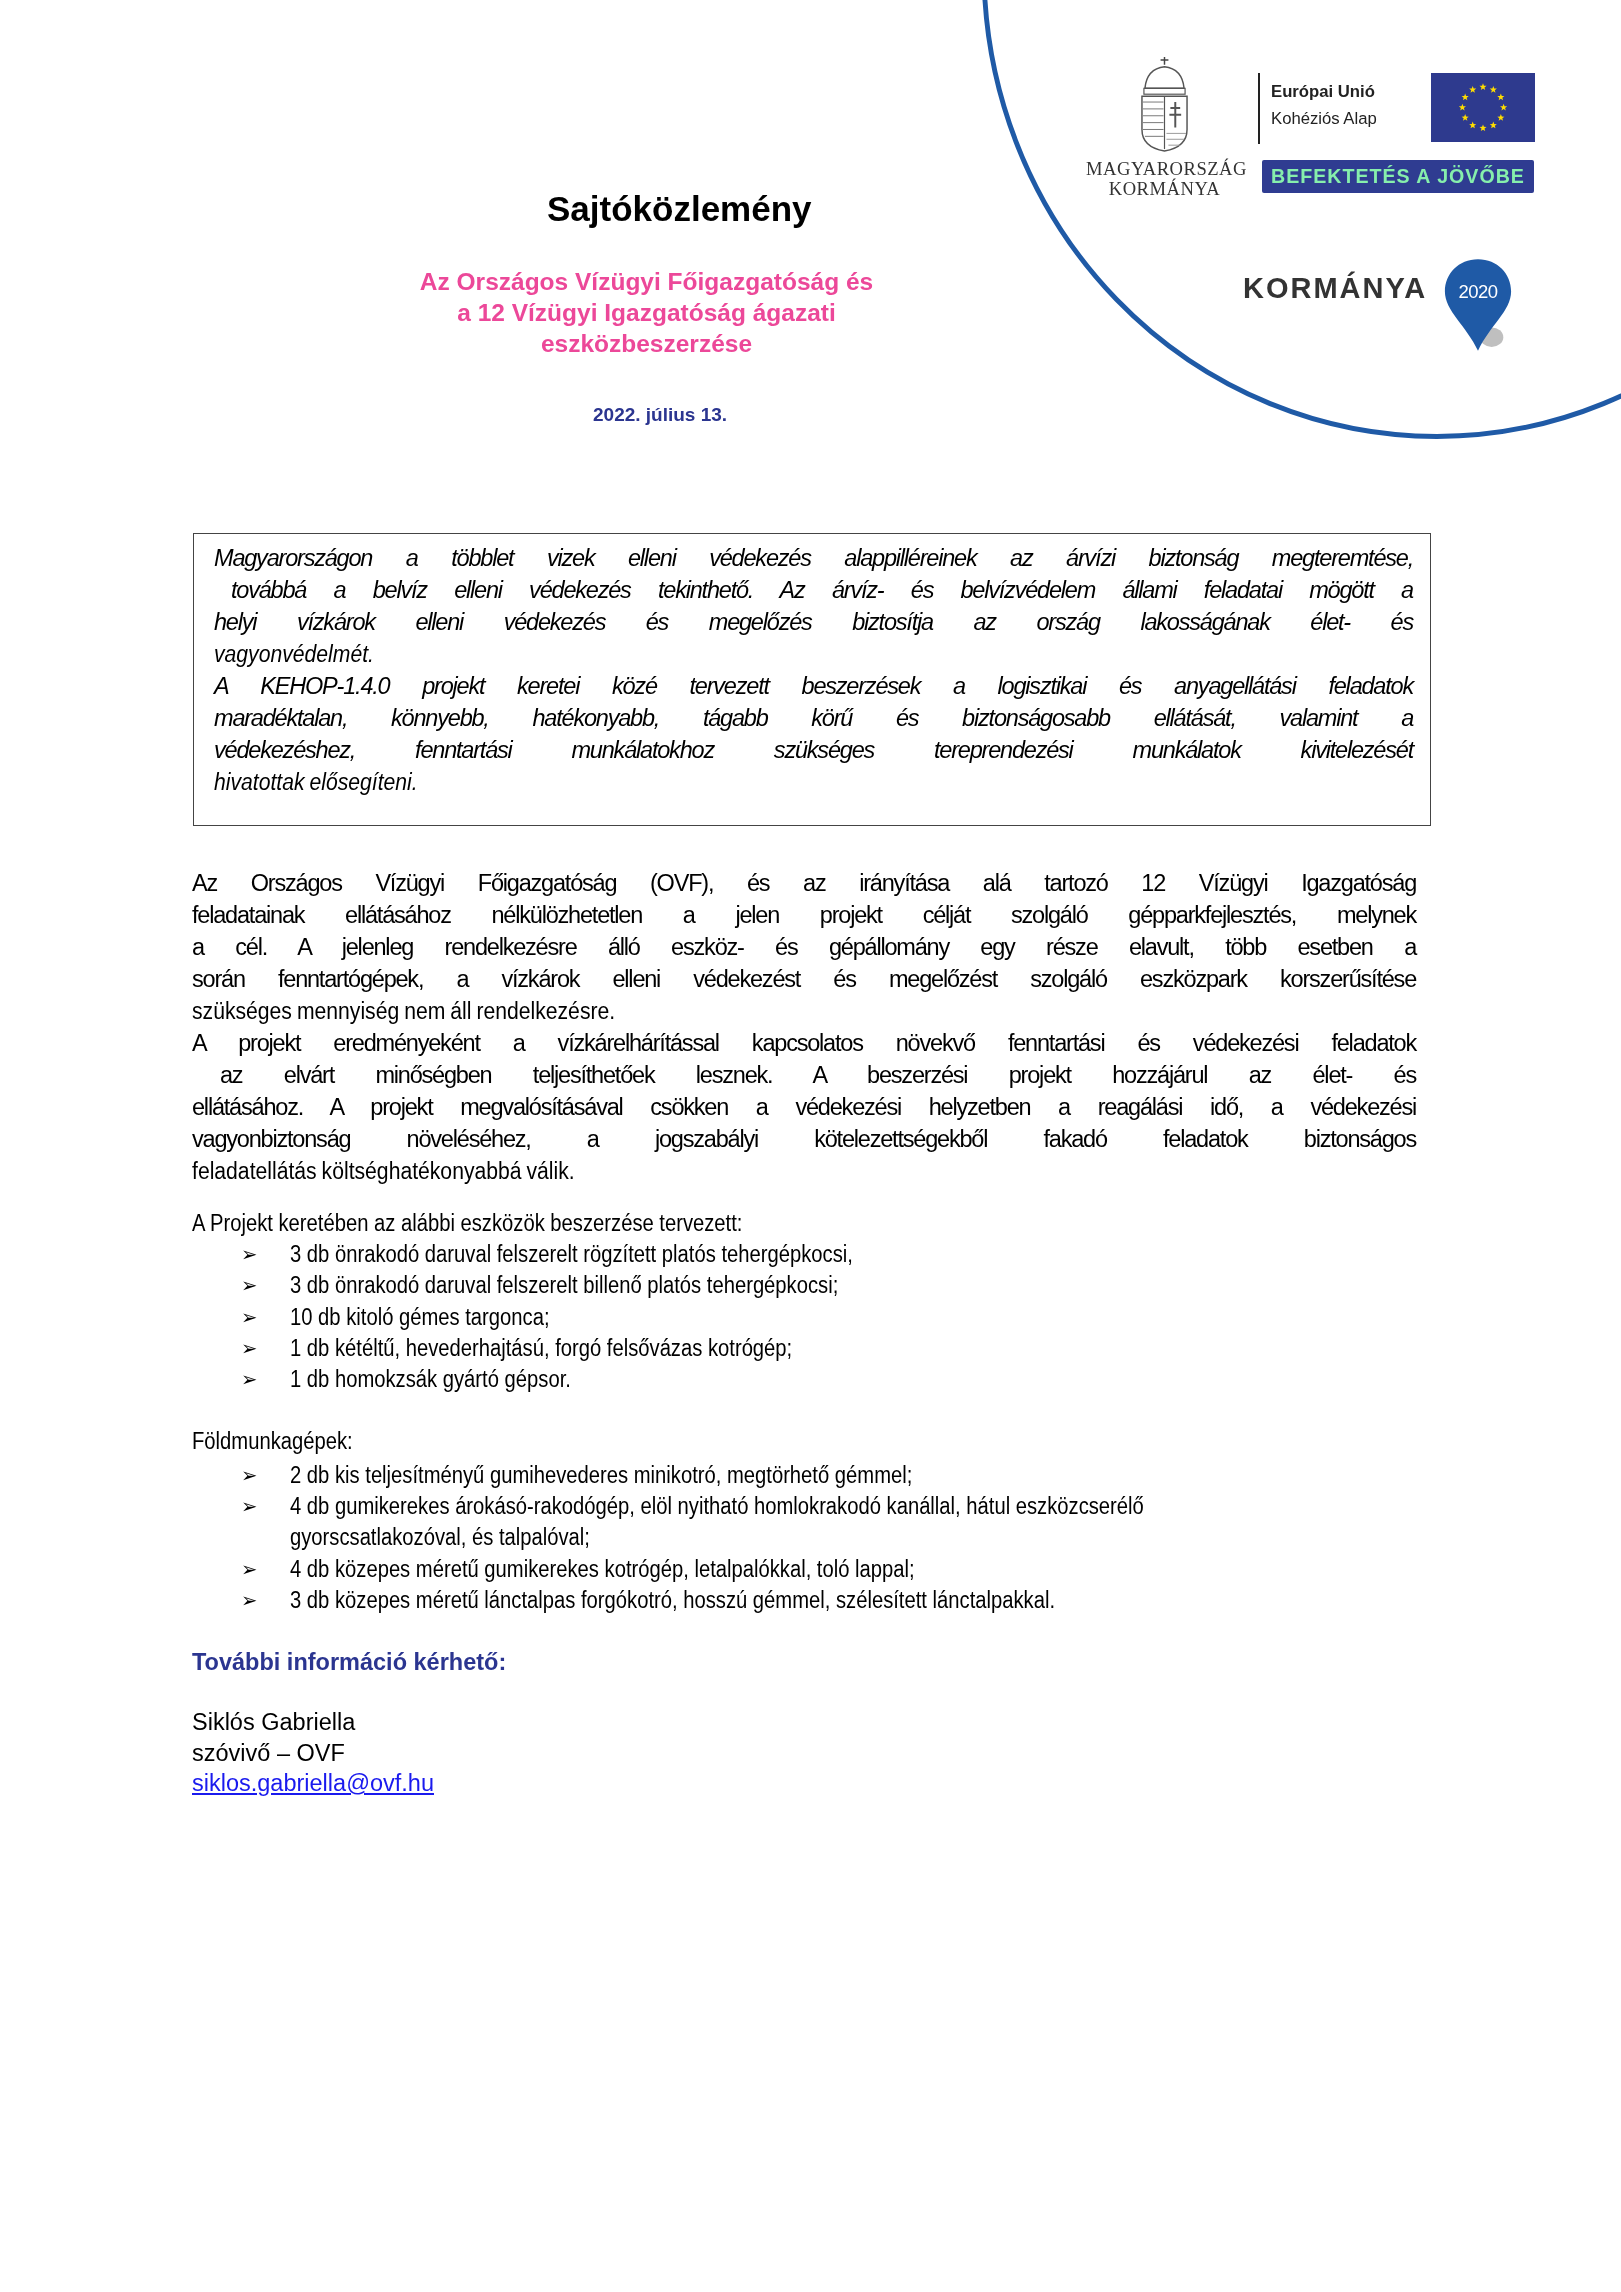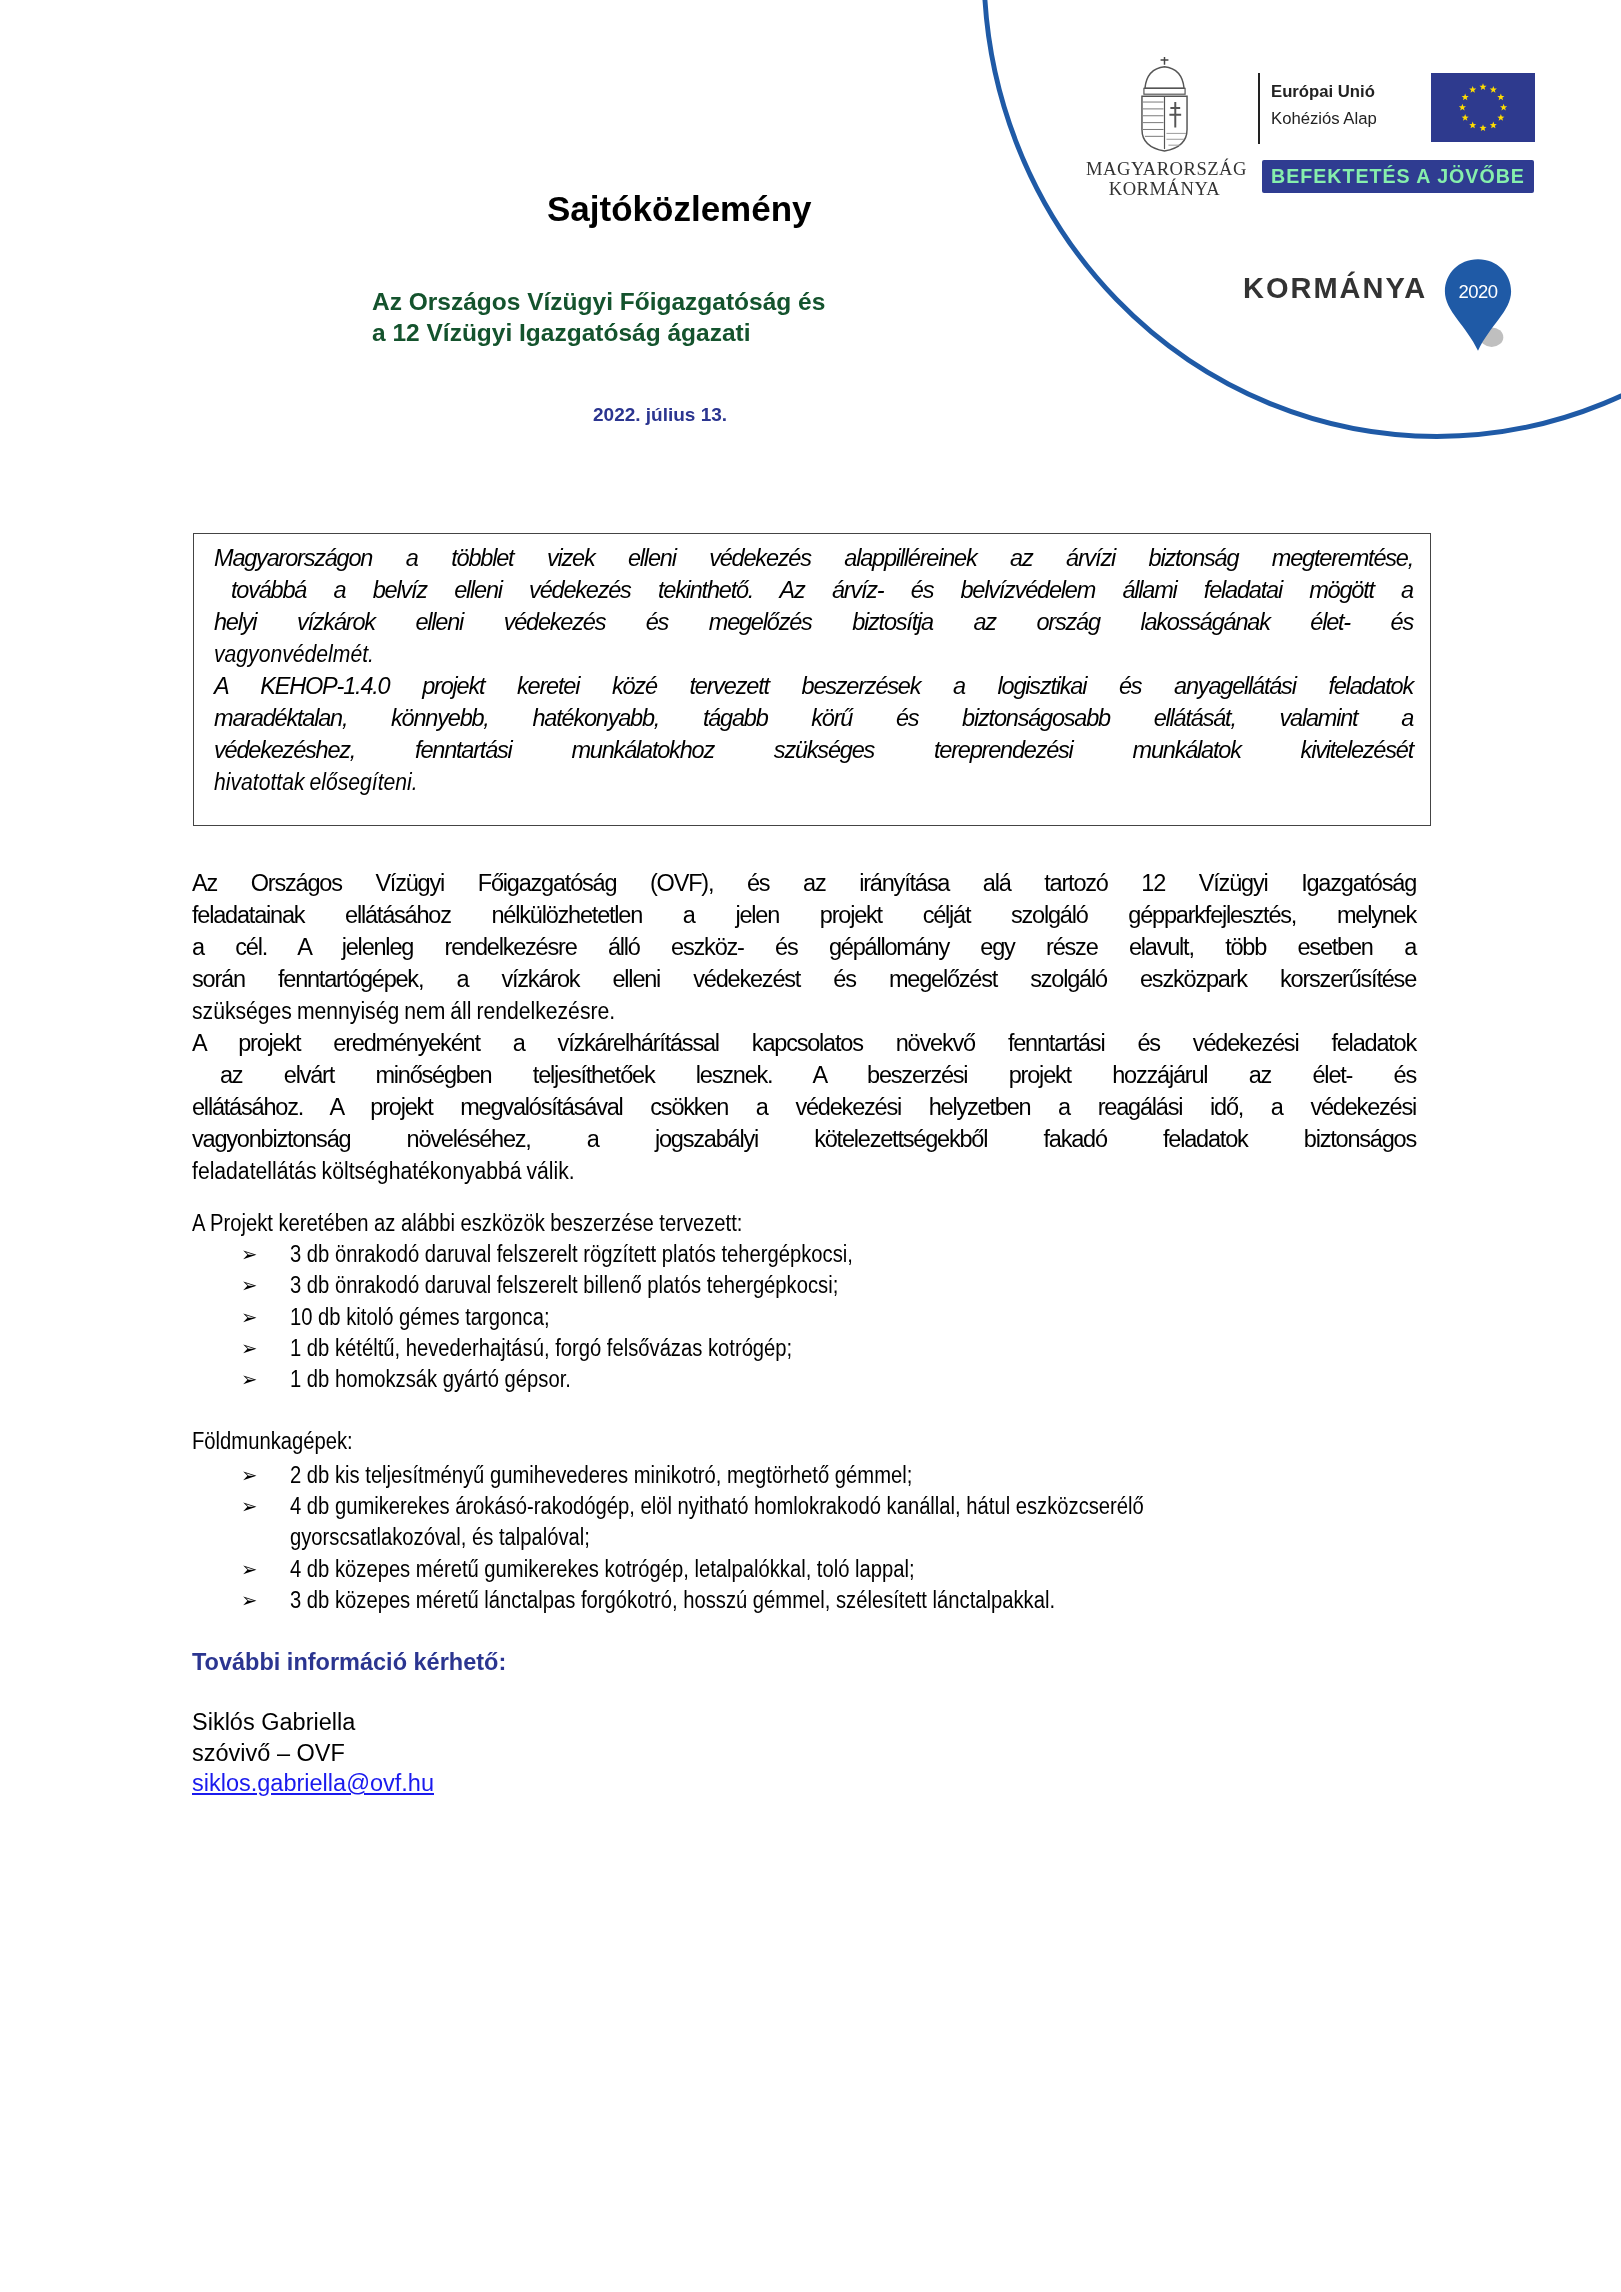--- a/index.html
+++ b/index.html
@@ -1,21 +1,21 @@
 <!DOCTYPE html>
 <html><head>
 <meta charset="utf-8">
 <style>
   html, body { margin:0; padding:0; background:#ffffff; }
   body { width:1621px; height:2293px; position:relative; overflow:hidden; font-family:"Liberation Sans", sans-serif; color:#000; }
   .abs { position:absolute; }
   #arc { position:absolute; left:0; top:0; width:1621px; height:2293px; pointer-events:none; }
 
   .title { left:547px; top:189px; font-size:35px; font-weight:bold; white-space:nowrap; }
-  .subtitle { left:372px; top:286px; width:549px; text-align:left; color:#14532d; font-weight:bold; font-size:24.5px; line-height:31px; }
+  .subtitle { left:372px; top:266px; width:549px; text-align:center; color:#ec4899; font-weight:bold; font-size:24.5px; line-height:31px; }
   .date { left:593px; top:404px; color:#2b3590; font-weight:bold; font-size:19px; white-space:nowrap; }
 
   
   .crest { left:1135px; top:55px; width:59px; width:59px; }
   .gov-text { left:1086px; top:159px; width:157px; text-align:center; font-family:"Liberation Serif", serif; color:#333; font-size:18.6px; line-height:19.6px; letter-spacing:0.5px; }
   .eu-divider { left:1258px; top:73px; width:2px; height:71px; background:#222; }
   .eu-title { left:1271px; top:82px; font-size:16.7px; font-weight:bold; color:#222; white-space:nowrap; }
   .eu-sub { left:1271px; top:109px; font-size:16.7px; color:#222; white-space:nowrap; }
   .eu-flag { left:1431px; top:73px; width:104px; height:69px; background:#2e3a8e; }
   .invest-banner { left:1262px; top:160px; width:272px; height:33px; background:#2f3c91; border-radius:2px; color:#86efac; font-weight:bold; font-size:19.6px; line-height:33px; text-align:center; letter-spacing:1px; }
@@ -44,20 +44,21 @@
 <body>
 
 <svg id="arc" viewBox="0 0 1654 2339">
   <ellipse cx="1466" cy="-32" rx="462" ry="477" fill="none" stroke="#1f5aa6" stroke-width="5"></ellipse>
 </svg>
 
 <div class="abs title">Sajtóközlemény</div>
 <div class="abs subtitle">
   <span class="line">Az Országos Vízügyi Főigazgatóság és</span>
   <span class="line">a 12 Vízügyi Igazgatóság ágazati</span>
+  <span class="line">eszközbeszerzése</span>
 </div>
 <div class="abs date">2022. július 13.</div>
 
 <svg class="abs crest" style="left:1137px;top:55px;width:55px;height:98px;" viewBox="0 0 56 100">
   <path d="M28 2 l0 8 M24 5 l8 0" stroke="#444" stroke-width="1.5"></path>
   <path d="M8 34 Q10 14 28 12 Q46 14 48 34 Z" fill="none" stroke="#555" stroke-width="1.5"></path>
   <rect x="7" y="34" width="42" height="6" fill="none" stroke="#555" stroke-width="1.2"></rect>
   <path d="M5 42 L51 42 L51 76 Q51 94 28 98 Q5 94 5 76 Z" fill="none" stroke="#555" stroke-width="1.5"></path>
   <line x1="28" y1="42" x2="28" y2="96" stroke="#555" stroke-width="1.2"></line>
   <g stroke="#777" stroke-width="1">

